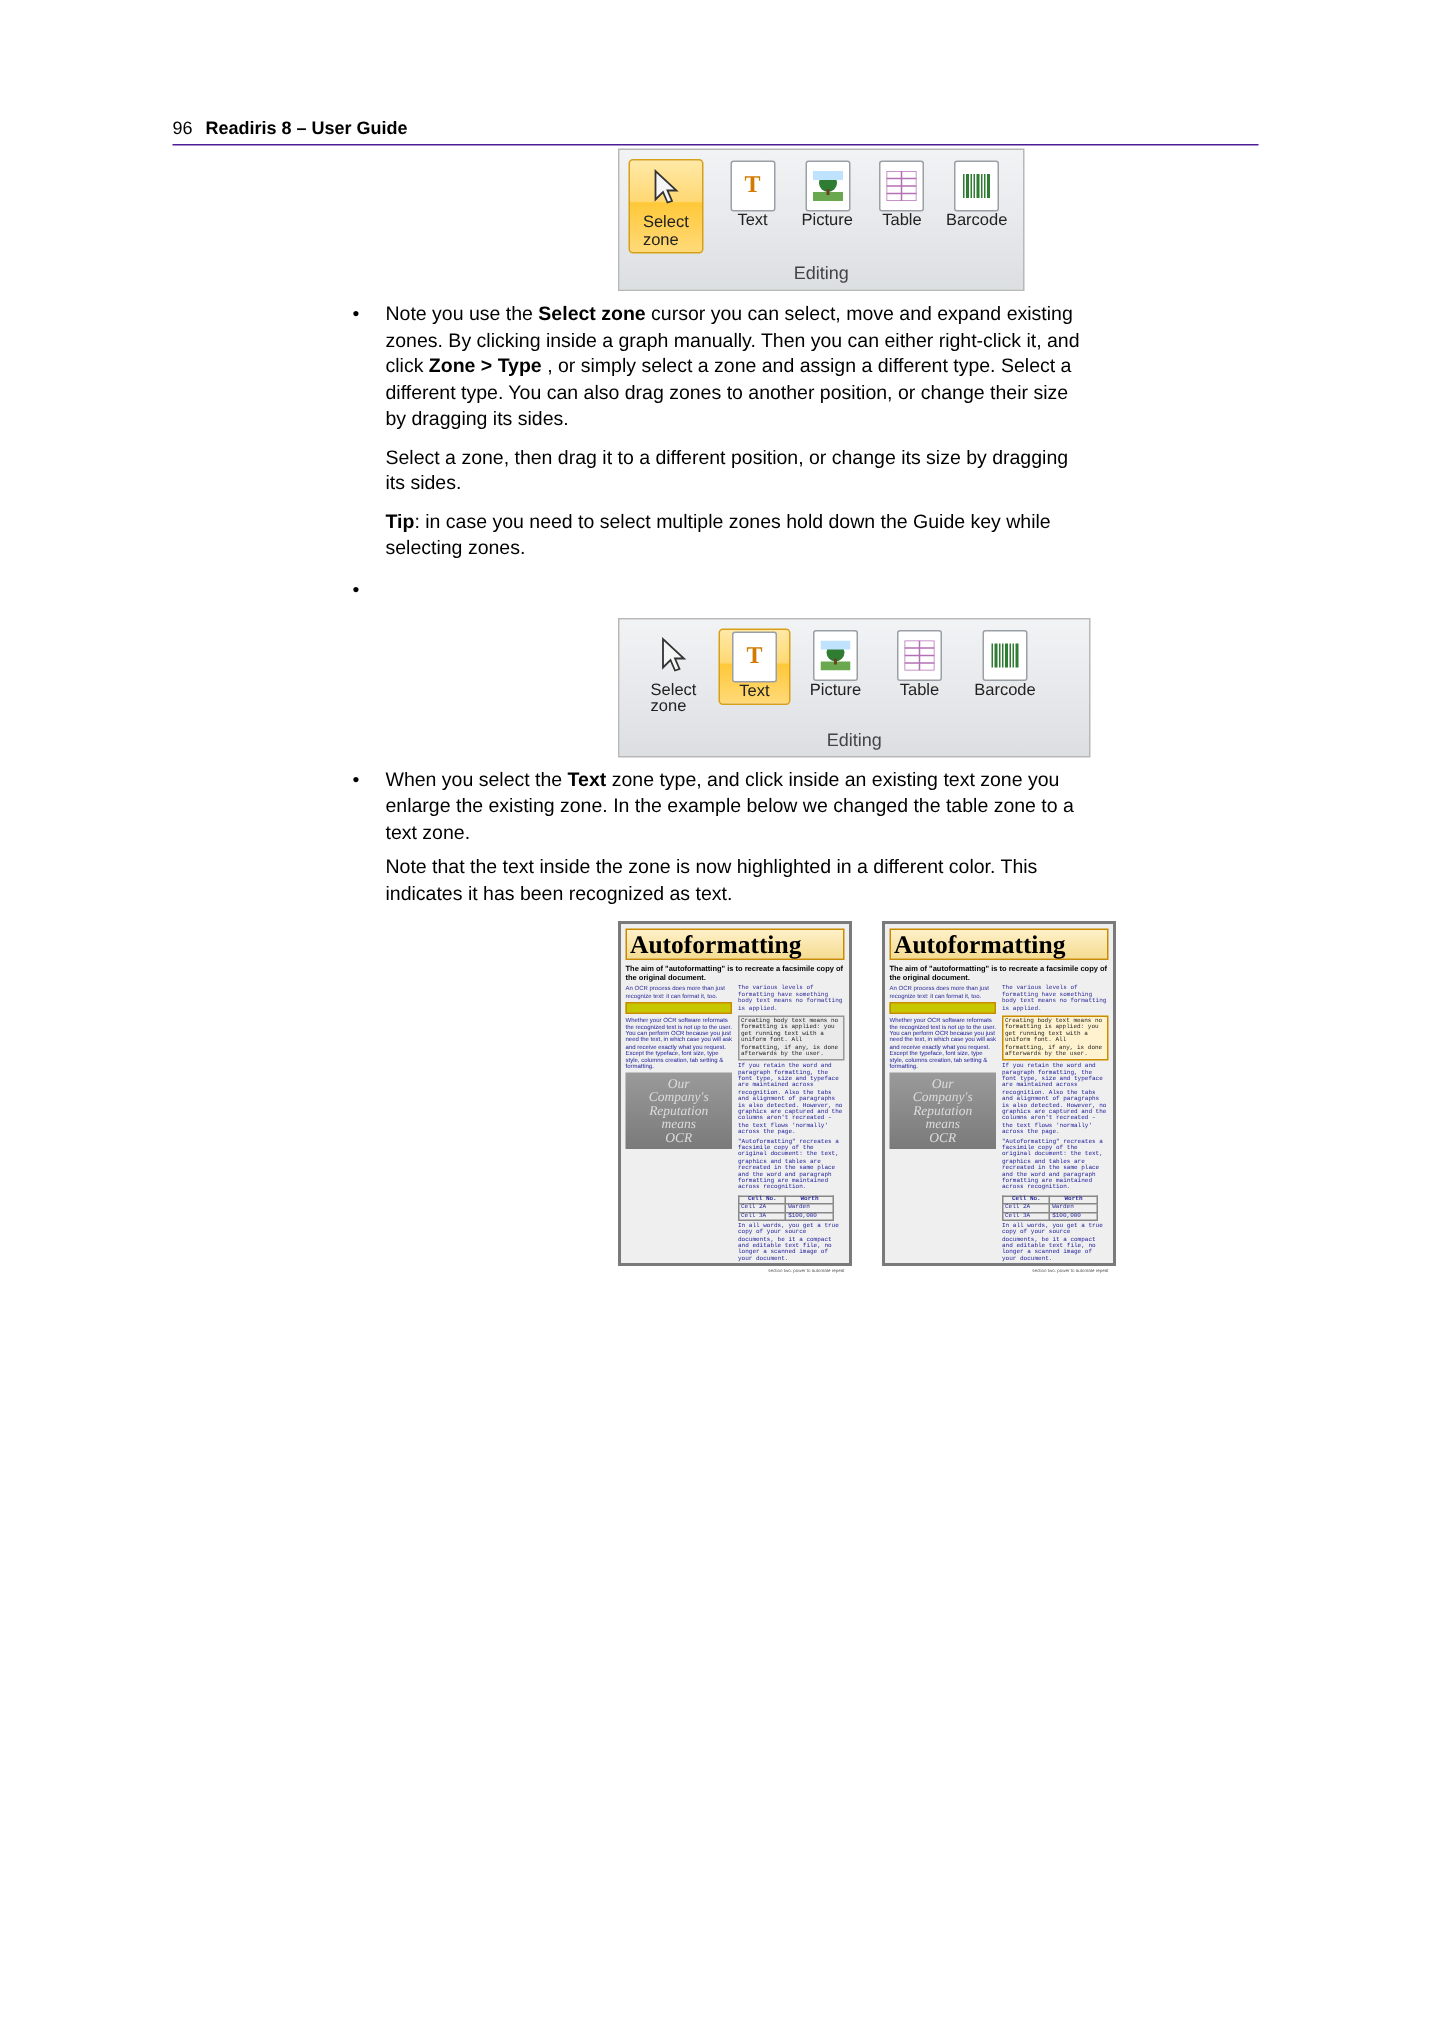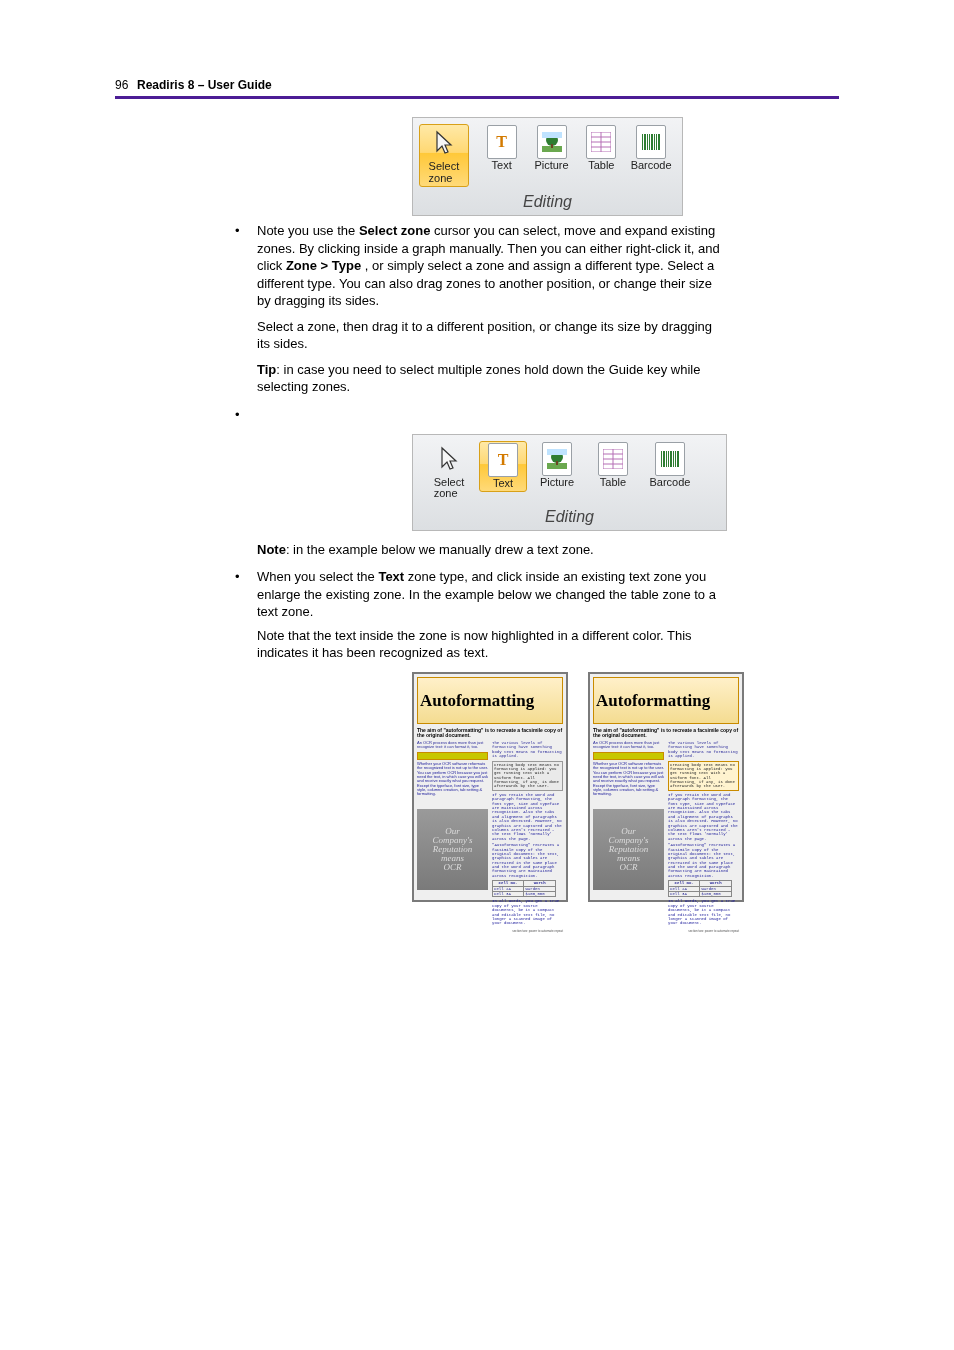--- a/index.html
+++ b/index.html
@@ -12,23 +12,23 @@
   }
   .page {
     width: 954px;
     height: 1350px;
     position: relative;
     box-sizing: border-box;
     padding: 80px 115px 40px 115px;
   }
   .header-rule {
     position: relative;
-    border-bottom: 3px solid #4c1d95;
+    border-bottom: 1px solid #4c1d95;
     height: 16px;
-    margin-bottom: 18px;
+    margin-bottom: 2px;
   }
   .pagenum-left {
     position: absolute;
     left: 0;
     top: -2px;
     font-size: 12px;
   }
   .header-title {
     position: absolute;
     left: 22px;
@@ -93,24 +93,23 @@
     width: 50px;
   }
   .ribbon-label {
     text-align: left;
     line-height: 1.05;
     margin-top: 2px;
     font-size: 11px;
   }
   .ribbon-foot {
     text-align: center;
-    font-size: 16px;
+    font-size: 12px;
     color: #444;
     margin-top: 6px;
-    font-style: italic;
   }
   .doc-sheet {
     background: #fff;
     width: 28px;
     height: 32px;
     border: 1px solid #9aa0a6;
     border-radius: 2px;
     position: relative;
     overflow: hidden;
   }
@@ -143,21 +142,21 @@
     background: #efefef;
     box-sizing: border-box;
     padding: 3px;
     position: relative;
     font-size: 4px;
     line-height: 1.1;
   }
   .af-titlebar {
     border: 2px solid #c98b00;
     background: linear-gradient(#fff0c9, #f4dc91);
-    padding: 14px 2px;
+    padding: 1px 2px;
     margin-bottom: 2px;
   }
   .af-title {
     font-family: "Times New Roman", serif;
     font-weight: bold;
     font-size: 17px;
     color: #000;
     line-height: 1;
   }
   .af-subtitle {
@@ -191,22 +190,22 @@
     background: #c7c700;
     height: 6px;
     margin: 2px 0 2px 0;
   }
   .af-graybox {
     background: linear-gradient(#9a9a9a, #7a7a7a);
     color: #dcdcdc;
     font-family: "Brush Script MT", cursive;
     font-style: italic;
     text-align: center;
-    padding: 18px 0;
-    margin-top: 12px;
+    padding: 3px 0;
+    margin-top: 2px;
     line-height: 1;
   }
   .af-graybox .l { font-size: 9px; display:block; }
   .af-table {
     border-collapse: collapse;
     font-size: 4px;
     margin-top: 2px;
     width: 90%;
   }
   .af-table td, .af-table th {
@@ -402,26 +401,20 @@
             </svg>
           </div>
             </div>
         </div>
         <div class="ribbon-label">Barcode</div>
       </div>
     </div>
     <div class="ribbon-foot">Editing</div>
   </div>
 
-  <div class="bullet" style="margin-top:10px">
-    <div class="dot" style="visibility:hidden">•</div>
-    <div class="txt">
-      <b>Note</b><span>: in the example below we manually drew a text zone.</span>
-    </div>
-  </div>
 
   <div class="bullet">
     <div class="dot">•</div>
     <div class="txt">
       <span>When you select the </span>
       <b>Text</b>
       <span> zone type, and click inside an existing text zone you enlarge the existing zone. In the example below we changed the table zone to a text zone.</span>
       <div style="height:6px"></div>
       <span>Note that the text inside the zone is now highlighted in a different color. This indicates it has been recognized as text.</span>
     </div>

